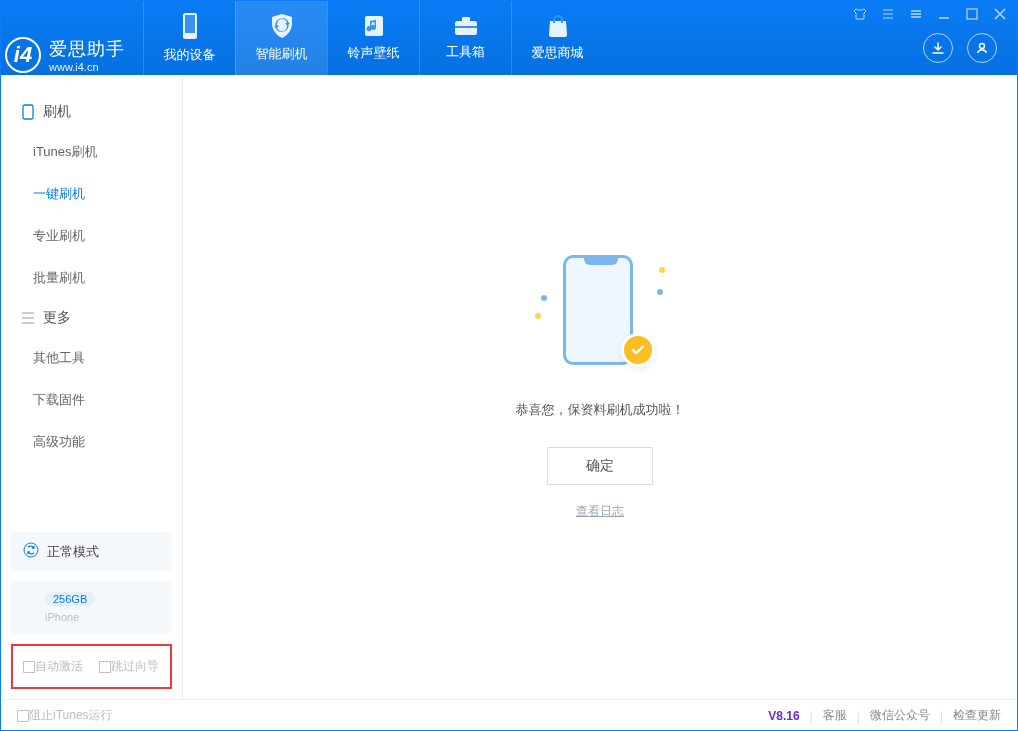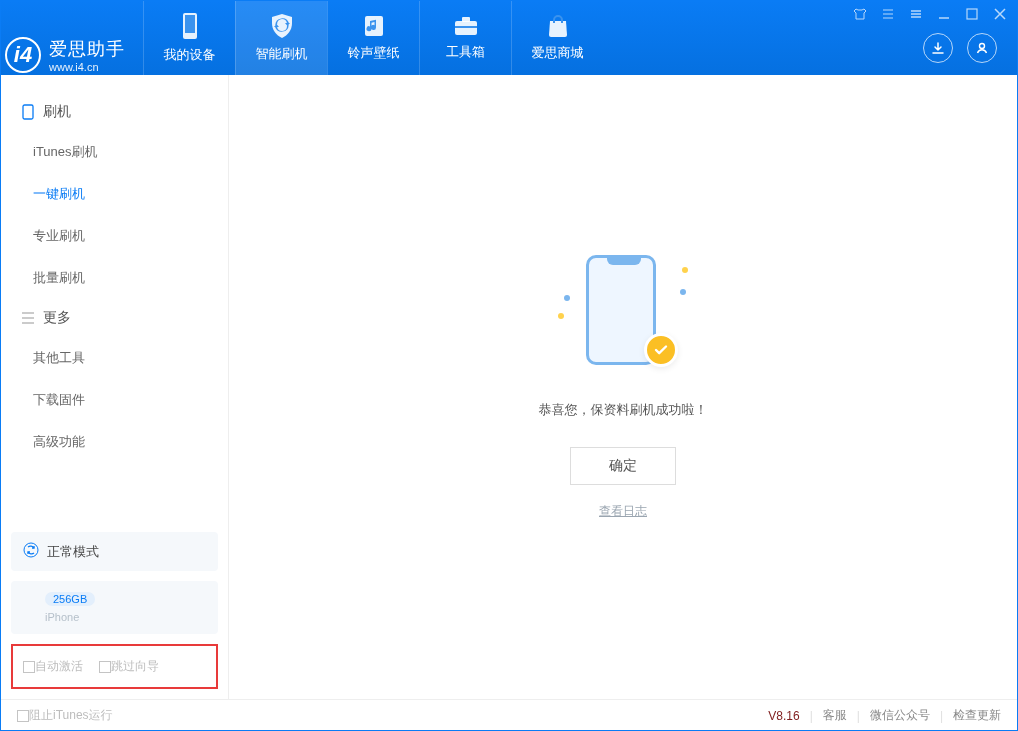--- a/index.html
+++ b/index.html
@@ -19,21 +19,21 @@
 
 .titlebar { position: absolute; top: 6px; right: 10px; display: flex; gap: 14px; color: #dfeefe; }
 .titlebar span, .titlebar svg { cursor: pointer; opacity:.9; }
 .titlebar svg { width:14px; height:14px; }
 
 .right-icons { position: absolute; right: 20px; bottom: 12px; display: flex; gap: 14px; }
 .circle-btn { width: 30px; height: 30px; border: 1.5px solid rgba(255,255,255,.7); border-radius: 50%; display:flex; align-items:center; justify-content:center; cursor:pointer; }
 
 
 .body { display: flex; height: 624px; }
-.sidebar { width: 228px; border-right: 1px solid #eee; display:flex; flex-direction:column; padding-top: 18px; }
+.sidebar { width: 182px; border-right: 1px solid #eee; display:flex; flex-direction:column; padding-top: 18px; }
 .sec-head { display:flex; align-items:center; gap:8px; padding: 10px 20px; color:#555; font-size: 14px; font-weight: 500; }
 .sec-head .ic { width:14px; height:14px; display:flex; align-items:center; justify-content:center; }
 .sec-items { }
 .sec-item { padding: 12px 20px 12px 32px; font-size: 13px; color:#666; cursor:pointer; }
 .sec-item.active { color:#0a7cf5; }
 
 .sidebar-bottom { margin-top: auto; padding: 10px; }
 .card { background:#f5f8fb; border-radius:4px; padding:10px 12px; margin-bottom:10px; display:flex; align-items:center; gap:8px; font-size:13px; color:#444; }
 .card.device { display:block; }
 .card.device .dname { color:#0a7cf5; font-weight:500; font-size:13px; margin-bottom:4px; }
@@ -53,21 +53,21 @@
 .d1{ background:#7bb6ee; left:6px; top:40px;} .d2{ background:#ffd24d; left:0; top:58px;} .d3{ background:#7bb6ee; right:2px; top:34px;} .d4{ background:#ffd24d; right:0; top:12px; }
 
 .msg { font-size: 13px; color:#555; margin-bottom: 28px; }
 .ok-btn { border:1px solid #ddd; background:#fff; padding: 9px 38px; font-size:14px; color:#555; cursor:pointer; margin-bottom: 18px; }
 .loglink { color:#9aa5b0; font-size:12px; text-decoration: underline; cursor:pointer; }
 
 
 .footer { height: 32px; border-top:1px solid #eee; display:flex; align-items:center; padding: 0 16px; font-size:12px; color:#bdbdbd; }
 .footer .chk { color:#bdbdbd; }
 .footer-right { margin-left:auto; display:flex; align-items:center; gap:10px; }
-.footer-right .ver { color:#7f1d1d; }
+.footer-right .ver { color:#6d28d9;font-weight:bold; }
 .footer-right .sep { color:#e0e0e0; }
 .footer-right a { color:#888; cursor: pointer; }
 </style>
 </head>
 <body>
 
 <div class="header">
   <div class="logo-area">
     <div class="logo-ball">i4</div>
     <div class="logo-text">

